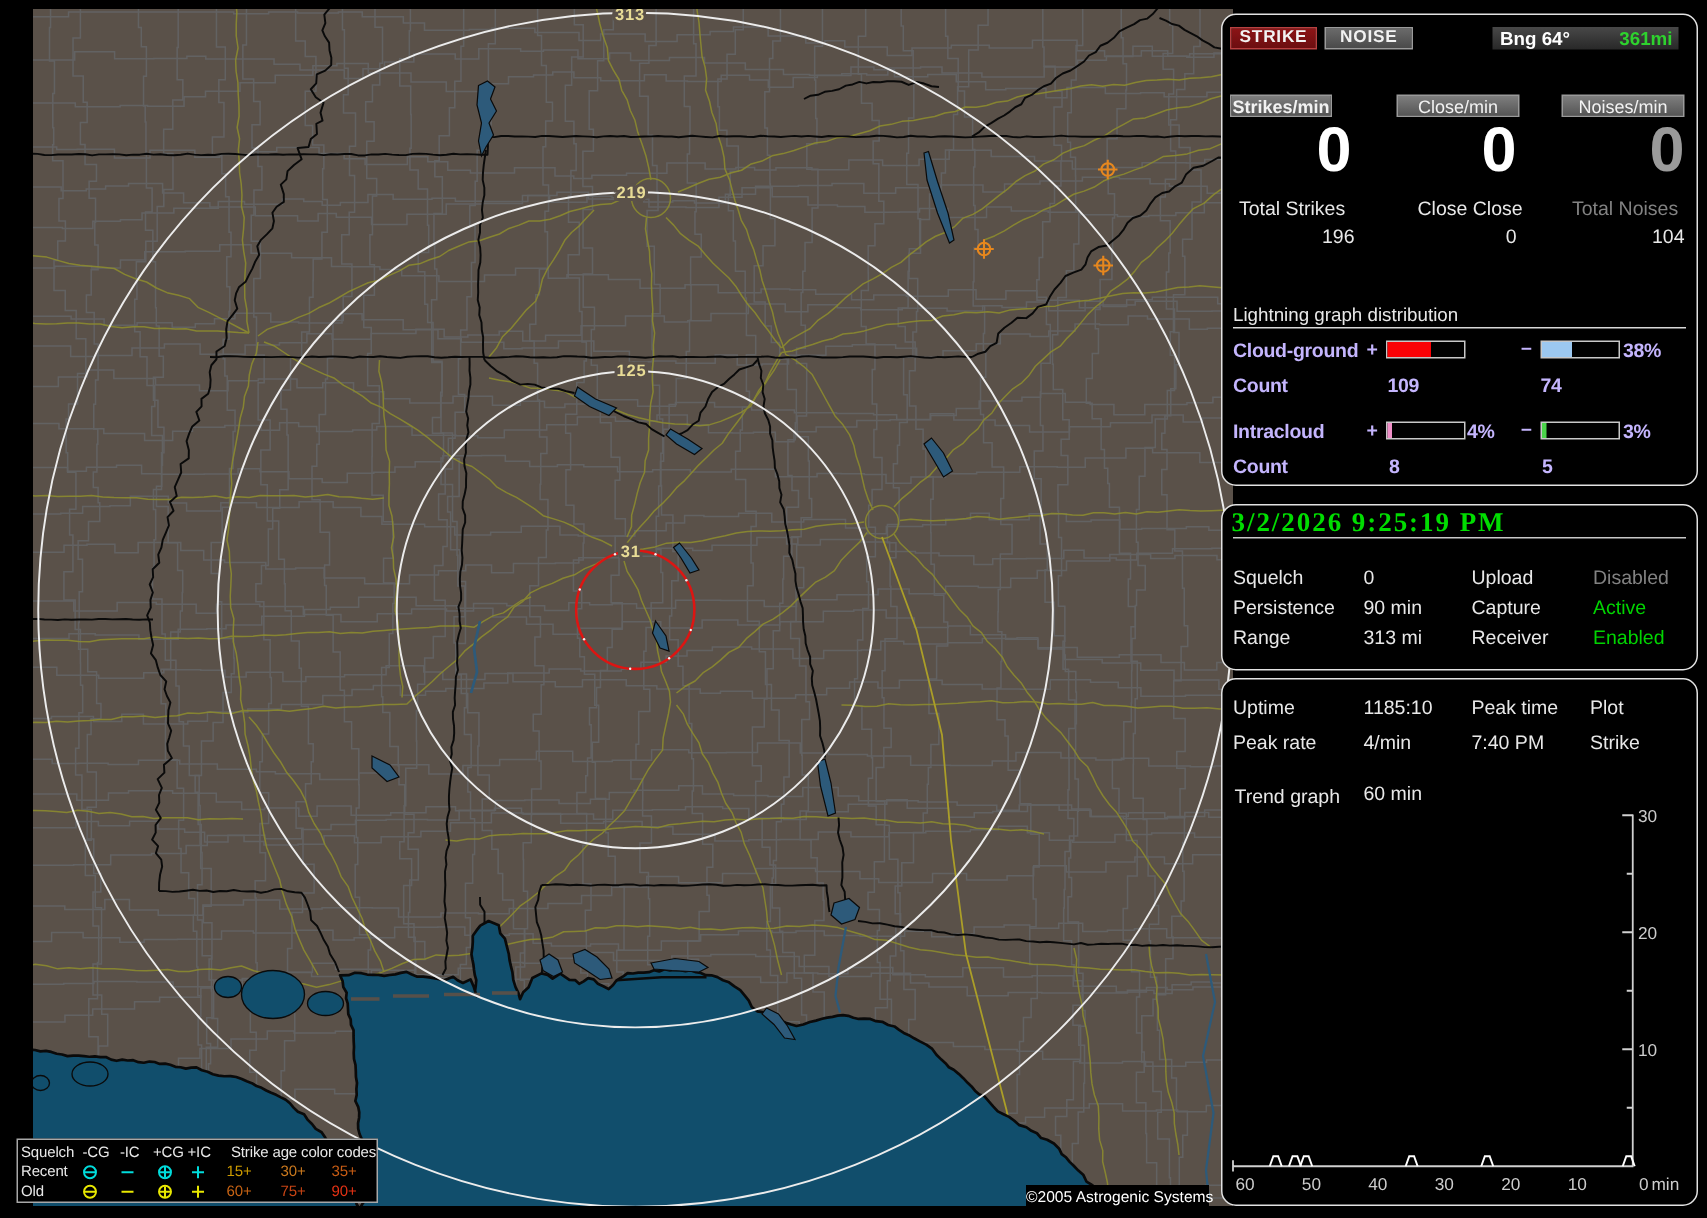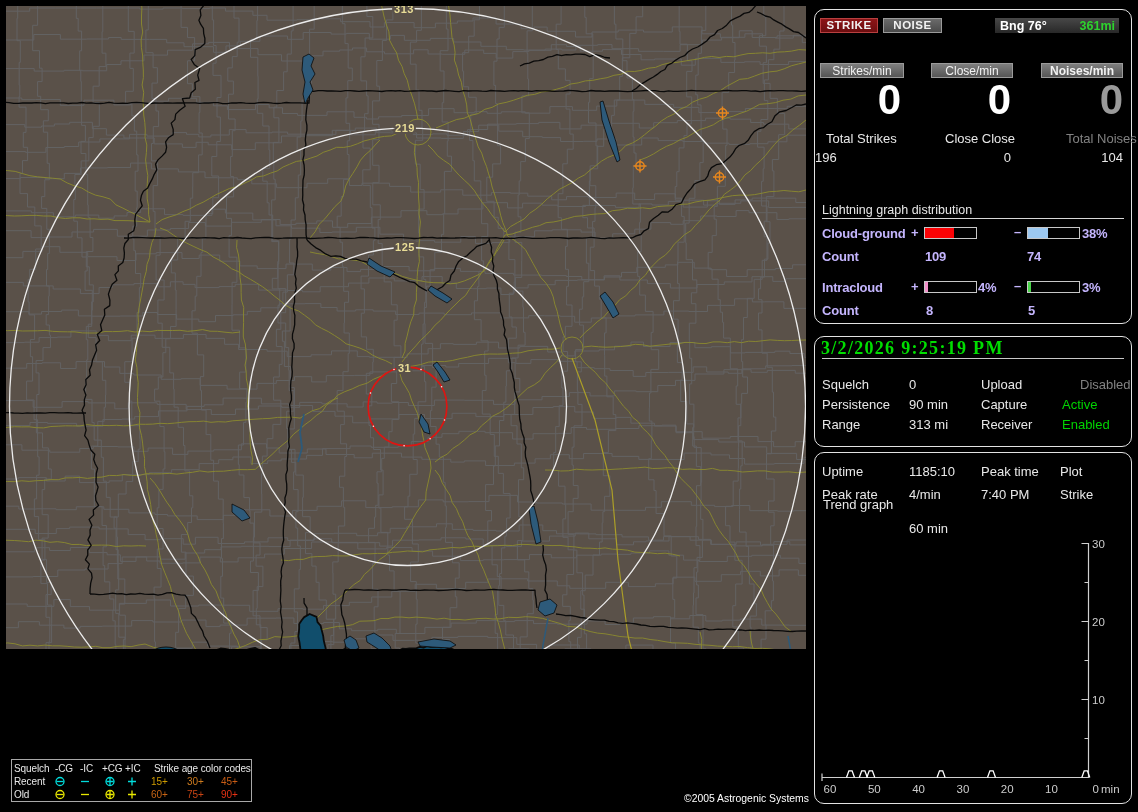--- a/index.html
+++ b/index.html
@@ -1,27 +1,27 @@
 <!DOCTYPE html>
 <html><head><meta charset="utf-8"><style>
 html,body{margin:0;padding:0;background:#000;}
 body{width:1138px;height:812px;position:relative;overflow:hidden;
  font-family:"Liberation Sans",sans-serif;-webkit-font-smoothing:antialiased;}
 .abs{position:absolute;}
 .panel{position:absolute;left:814px;width:318px;border:1px solid #e2e2e2;border-radius:10px;background:#000;box-sizing:border-box;}
 .btn{position:absolute;box-sizing:border-box;text-align:center;color:#f2f2f2;font-weight:bold;}
 .t{position:absolute;color:#e8e8e8;font-size:13px;white-space:nowrap;}
 .tb{position:absolute;color:#c4b5fd;font-size:13px;font-weight:bold;white-space:nowrap;letter-spacing:-0.2px;}
-.gray{color:#828282;margin-left:18px;}
+.gray{color:#828282;}
 .grn{color:#00d400;}
 .bar{position:absolute;width:51px;height:10px;border:1px solid #c8c8c8;background:#000;}
 .bar i{display:block;height:100%;}
 </style></head>
 <body>
-<div class="abs" style="left:0;top:0;width:806px;height:649px;overflow:hidden">
+<div class="abs" style="left:16px;top:0;width:806px;height:804px;overflow:hidden">
 <svg style="position:absolute;left:0;top:0" width="812" height="810" viewBox="0 0 812 810">
       <defs>
         <clipPath id="mapclip">
           <rect x="6" y="6" width="800" height="798"></rect>
         </clipPath>
       </defs>
 <g clip-path="url(#mapclip)">
 <rect x="6" y="6" width="800" height="798" fill="#5a5149"></rect>
 <g stroke="#6a7078" stroke-width="1" fill="none" opacity="0.55">
 <path d="M 17.7,6 L 17.7,18.3 L 17.0,18.3 L 17.0,40.7 L 20.3,40.7 L 20.3,62.4 L 19.2,62.4 L 19.2,85.2 L 19.8,85.2 L 19.8,96.5 L 19.1,96.5 L 19.1,107.2 L 26.0,107.2 L 26.0,132.4 L 23.3,132.4 L 23.3,147.3 L 27.6,147.3 L 27.6,160.6 L 22.5,160.6 L 22.5,173.6 L 20.0,173.6 L 20.0,193.6 L 27.5,193.6 L 27.5,207.0 L 34.8,207.0 L 34.8,225.9 L 41.2,225.9 L 41.2,249.0 L 35.7,249.0 L 35.7,269.4 L 29.7,269.4 L 29.7,279.4 L 28.1,279.4 L 28.1,301.8 L 29.1,301.8 L 29.1,314.9 L 34.6,314.9 L 34.6,339.5 L 30.4,339.5 L 30.4,356.7 L 32.6,356.7 L 32.6,381.1 L 26.6,381.1 L 26.6,400.0 L 34.1,400.0 L 34.1,419.7 L 37.6,419.7 L 37.6,442.1 L 37.7,442.1 L 37.7,456.8 L 39.1,456.8 L 39.1,475.2 L 36.6,475.2 L 36.6,498.9 L 34.4,498.9 L 34.4,516.6 L 38.6,516.6 L 38.6,539.7 L 44.9,539.7 L 44.9,560.1 L 40.9,560.1 L 40.9,583.6 L 47.5,583.6 L 47.5,605.1 L 51.7,605.1 L 51.7,623.3 L 51.6,623.3 L 51.6,642.6 L 46.0,642.6 L 46.0,663.4 L 51.8,663.4 L 51.8,676.1 L 55.8,676.1 L 55.8,697.4 L 49.8,697.4 L 49.8,708.2 L 51.3,708.2 L 51.3,721.7 L 48.2,721.7 L 48.2,741.6 L 50.7,741.6 L 50.7,763.6 L 51.7,763.6 L 51.7,778.9 L 43.9,778.9 L 43.9,790.8 L 39.0,790.8 L 39.0,804.0"></path>
@@ -215,21 +215,21 @@
 <div class="abs" style="left:0;top:0;white-space:nowrap">Squelch</div>
 <div class="abs" style="left:41px;top:0">-CG</div>
 <div class="abs" style="left:66px;top:0">-IC</div>
 <div class="abs" style="left:88px;top:0">+CG</div>
 <div class="abs" style="left:111px;top:0">+IC</div>
 <div class="abs" style="left:140px;top:0;white-space:nowrap">Strike age color codes</div>
 <div class="abs" style="left:0;top:13px">Recent</div>
 <div class="abs" style="left:0;top:26px">Old</div>
 <div class="abs" style="left:137px;top:13px;color:#cc9a00">15+</div>
 <div class="abs" style="left:173px;top:13px;color:#cc7a1e">30+</div>
-<div class="abs" style="left:207px;top:13px;color:#c85c14">45+</div>
+<div class="abs" style="left:207px;top:13px;color:#c85c14">35+</div>
 <div class="abs" style="left:137px;top:26px;color:#c86414">60+</div>
 <div class="abs" style="left:173px;top:26px;color:#c84414">75+</div>
 <div class="abs" style="left:207px;top:26px;color:#e63214">90+</div>
 </div>
 <svg class="abs" style="left:11px;top:759px" width="241" height="43" viewBox="0 0 241 43">
 <g stroke="#00dcdc" fill="none" stroke-width="1.3">
 <circle cx="49" cy="22.5" r="4"></circle>
       <path d="M 45.5,22.5 L 52.5,22.5"></path>
 <path d="M 70,22.5 L 78,22.5"></path>
 <circle cx="99" cy="22.5" r="4"></circle>
@@ -243,33 +243,33 @@
 <circle cx="99" cy="35.5" r="4"></circle>
       <path d="M 95.5,35.5 L 102.5,35.5 M 99,32 L 99,39"></path>
 <path d="M 117,35.5 L 125,35.5 M 121,31.5 L 121,39.5"></path>
 </g>
 </svg>
 
 <div class="panel" style="top:9px;height:315px"></div>
 <div class="btn" style="left:820px;top:18px;width:58px;height:15px;background:linear-gradient(#8c1416,#6c0e10);border:1px solid #b84040;font-size:11.5px;line-height:13px;letter-spacing:0.5px">STRIKE</div>
 <div class="btn" style="left:883px;top:18px;width:59px;height:15px;background:linear-gradient(#6a6a6a,#4a4a4a);border:1px solid #9a9a9a;font-size:11.5px;line-height:13px;letter-spacing:0.5px">NOISE</div>
 <div class="abs" style="left:995px;top:18px;width:124px;height:15px;background:linear-gradient(#484848,#282828)">
- <span style="position:absolute;left:5px;top:1px;color:#fff;font-weight:bold;font-size:12.5px">Bng 76°</span>
+ <span style="position:absolute;left:5px;top:1px;color:#fff;font-weight:bold;font-size:12.5px">Bng 64°</span>
  <span style="position:absolute;right:4px;top:1px;color:#2ed22e;font-weight:bold;font-size:12.5px">361mi</span>
 </div>
-<div class="btn" style="left:820px;top:63px;width:84px;height:15px;background:linear-gradient(#7e7e7e,#555);border:1px solid #9a9a9a;font-size:12px;line-height:14px;font-weight:normal">Strikes/min</div>
+<div class="btn" style="left:820px;top:63px;width:68px;height:15px;background:linear-gradient(#7e7e7e,#555);border:1px solid #9a9a9a;font-size:12px;line-height:14px;font-weight:bold">Strikes/min</div>
 <div class="btn" style="left:931px;top:63px;width:82px;height:15px;background:linear-gradient(#7e7e7e,#555);border:1px solid #9a9a9a;font-size:12px;line-height:14px;font-weight:normal">Close/min</div>
-<div class="btn" style="left:1041px;top:63px;width:82px;height:15px;background:linear-gradient(#7e7e7e,#555);border:1px solid #9a9a9a;font-size:12px;line-height:14px;font-weight:bold">Noises/min</div>
+<div class="btn" style="left:1041px;top:63px;width:82px;height:15px;background:linear-gradient(#7e7e7e,#555);border:1px solid #9a9a9a;font-size:12px;line-height:14px;font-weight:normal">Noises/min</div>
 <div class="abs" style="left:818px;top:80px;width:83px;text-align:right;color:#fff;font-size:42px;font-weight:bold;line-height:40px">0</div>
 <div class="abs" style="left:928px;top:80px;width:83px;text-align:right;color:#fff;font-size:42px;font-weight:bold;line-height:40px">0</div>
 <div class="abs" style="left:1040px;top:80px;width:83px;text-align:right;color:#9a9a9a;font-size:42px;font-weight:bold;line-height:40px">0</div>
 <div class="t" style="left:826px;top:131px">Total Strikes</div>
 <div class="t" style="left:945px;top:131px">Close Close</div>
 <div class="t gray" style="left:1048px;top:131px">Total Noises</div>
-<div class="t" style="left:815px;top:150px;width:88px;text-align:left">196</div>
+<div class="t" style="left:815px;top:150px;width:88px;text-align:right">196</div>
 <div class="t" style="left:925px;top:150px;width:86px;text-align:right">0</div>
 <div class="t" style="left:1037px;top:150px;width:86px;text-align:right">104</div>
 <div class="t" style="left:822px;top:203px;font-size:12.5px">Lightning graph distribution</div>
 <div class="abs" style="left:822px;top:218px;width:302px;border-top:1px solid #d8d8d8"></div>
 <div class="tb" style="left:822px;top:226px">Cloud-ground</div>
 <div class="tb" style="left:911px;top:225px">+</div>
 <div class="bar" style="left:924px;top:227px">
     <i style="width:56%;background:#fb0205"></i>
   </div>
 <div class="tb" style="left:1030px;top:226px">56%</div>
@@ -314,21 +314,21 @@
 
 <div class="panel" style="top:452px;height:352px"></div>
 <div class="t" style="left:822px;top:464px">Uptime</div>
 <div class="t" style="left:909px;top:464px">1185:10</div>
 <div class="t" style="left:981px;top:464px">Peak time</div>
 <div class="t" style="left:1060px;top:464px">Plot</div>
 <div class="t" style="left:822px;top:487px">Peak rate</div>
 <div class="t" style="left:909px;top:487px">4/min</div>
 <div class="t" style="left:981px;top:487px">7:40 PM</div>
 <div class="t" style="left:1060px;top:487px">Strike</div>
-<div class="t" style="left:823px;top:497px">Trend graph</div>
+<div class="t" style="left:823px;top:523px">Trend graph</div>
 <div class="t" style="left:909px;top:521px">60 min</div>
 <svg class="abs" style="left:0;top:0" width="1138" height="812" viewBox="0 0 1138 812">
 <g stroke="#d0d0d0" stroke-width="1.2" fill="none">
 <path d="M 1088.5,543 L 1088.5,777.5 M 822,777.5 L 1089,777.5 M 822,773.5 L 822,781"></path>
 <path d="M 1081.5,543.5 L 1088.5,543.5 M 1081.5,621.5 L 1088.5,621.5 M 1081.5,699.5 L 1088.5,699.5"></path>
 <path d="M 1084.5,582.5 L 1088.5,582.5 M 1084.5,660.5 L 1088.5,660.5 M 1084.5,738.5 L 1088.5,738.5"></path>
 </g>
 <g stroke="#ffffff" stroke-width="1.3" fill="none">
       <path d="M 846.5,777.5 L 848.9,770.8 L 852.1,770.8 L 854.5,777.5"></path>
       <path d="M 859.3,777.5 L 861.7,770.8 L 864.9,770.8 L 867.3,777.5"></path>

